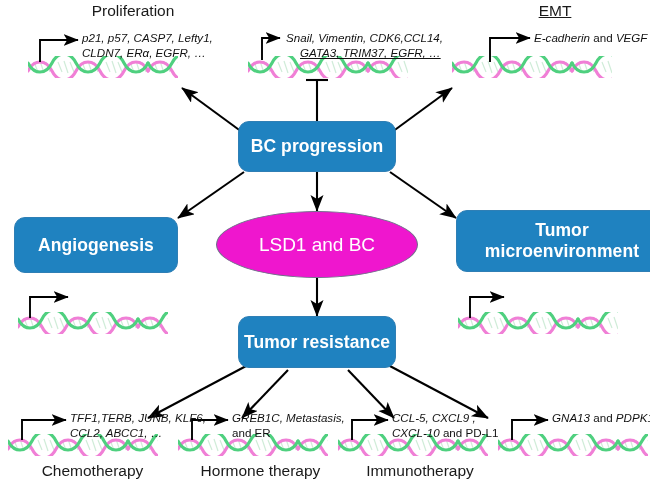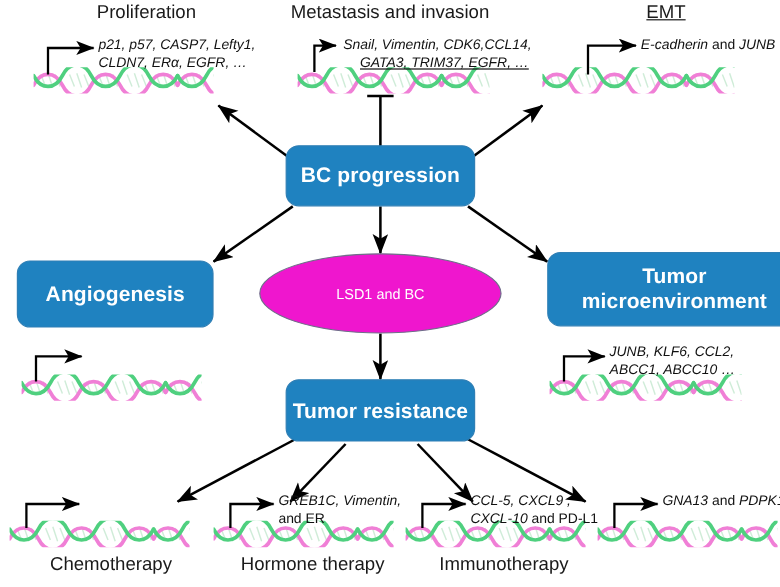--- a/index.html
+++ b/index.html
@@ -26,21 +26,21 @@
     font-size:17.5px;
     line-height:1.18;
     letter-spacing:.1px;
     box-shadow:0 0 0 0 rgba(0,0,0,0);
     font-weight:bold;
   }
   .ellipse{
     background:#ef16ce;
     border:1px solid #6f6f8a;
     border-radius:50%;
-    font-size:12px;
+    font-size:19px;
   }
 
   
   .heading{
     position:absolute;text-align:center;
     font-size:15.5px;color:#1a1a1a;white-space:nowrap;
   }
 
   
   .genes{
@@ -206,54 +206,53 @@
       <path d="M490,62 L490,38 L530,38"></path>
       <path d="M30,318 L30,297 L68,297"></path>
       <path d="M470,318 L470,297 L504,297"></path>
       <path d="M22,440 L22,420 L66,420"></path>
       <path d="M192,440 L192,420 L228,420"></path>
       <path d="M352,440 L352,420 L388,420"></path>
       <path d="M512,440 L512,420 L548,420"></path>
     </g>
   </svg>
 
-  <div class="heading" style="left:12px;top:2px;width:220px;">Proliferation</div>
-  <div class="heading" style="left:225px;top:2px;width:200px;">Metastasis and invasion</div>
+  <div class="heading" style="left:0;top:2px;width:220px;padding-left:23px;">Proliferation</div>
   <div class="heading" style="left:470px;top:2px;width:170px;text-decoration:underline;">EMT</div>
 
   <div class="heading" style="left:0px;top:462px;width:185px;">Chemotherapy</div>
   <div class="heading" style="left:168px;top:462px;width:185px;">Hormone therapy</div>
   <div class="heading" style="left:330px;top:462px;width:180px;">Immunotherapy</div>
   <div class="heading" style="left:490px;top:462px;width:160px;margin-top:44px;">Targeted drugs</div>
 
   <div class="genes" style="left:82px;top:30px;width:160px;">
     <div>p21, p57, CASP7, Lefty1,</div>
     <div>CLDN7, ERα, EGFR, …</div>
   </div>
 
   <div class="genes" style="left:286px;top:30px;width:180px;">
     <div>Snail, Vimentin, CDK6,CCL14,</div>
     <div style="padding-left:14px;text-decoration:underline;">GATA3, TRIM37, EGFR, …</div>
   </div>
 
   <div class="genes" style="left:534px;top:30px;width:120px;">
     <div>
-      <span>E-cadherin</span><span class="rom"> and </span><span>JUNB</span>
+      <span>E-cadherin</span><span class="rom"> and </span><span>VEGF</span>
     </div>
   </div>
 
 
-  <div class="genes" style="left:508px;top:286px;width:140px;">
-    <div>JUNB, KLF6, CCL2,</div>
-    <div>ABCC1, ABCC10 …</div>
-  </div>
-
+
+  <div class="genes" style="left:70px;top:410px;width:150px;">
+    <div>TFF1,TERB, JUNB, KLF6,</div>
+    <div>CCL2, ABCC1, …</div>
+  </div>
 
   <div class="genes" style="left:232px;top:410px;width:150px;">
-    <div>GREB1C, Vimentin,</div>
+    <div>GREB1C, Metastasis,</div>
     <div class="rom">and ER</div>
   </div>
 
   <div class="genes" style="left:392px;top:410px;width:150px;">
     <div>CCL-5, CXCL9 ,</div>
     <div>
       <span>CXCL-10</span><span class="rom"> and PD-L1</span>
     </div>
   </div>
 

